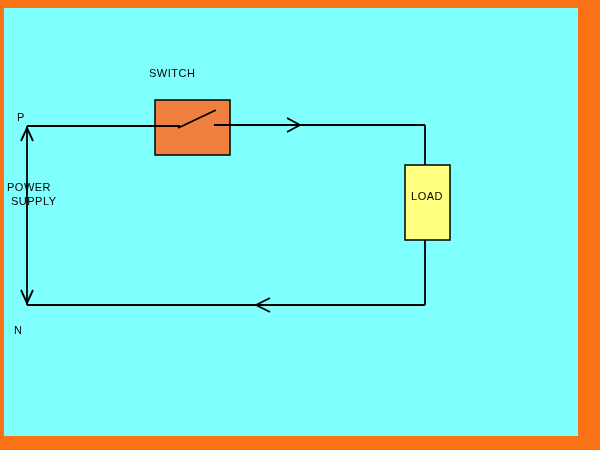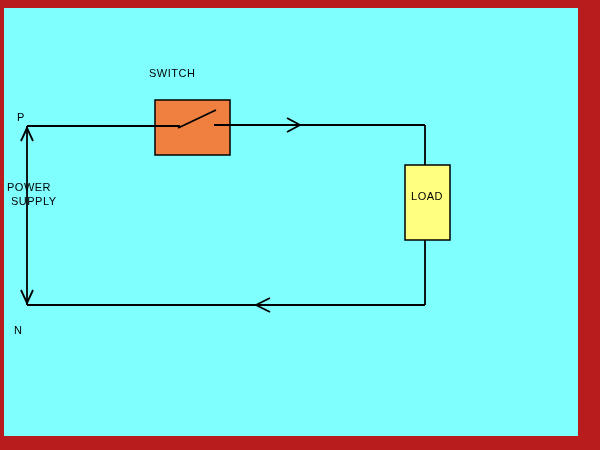--- a/index.html
+++ b/index.html
@@ -5,21 +5,21 @@
   html, body {
     margin: 0;
     padding: 0;
     background: #ffffff;
     font-family: "Liberation Sans", sans-serif;
   }
   .stage {
     position: relative;
     width: 600px;
     height: 450px;
-    background: #b91c1c;
+    background: #f97316;
     overflow: hidden;
   }
   svg text {
     font-family: "Liberation Sans", sans-serif;
     font-size: 11px;
     fill: #000000;
     letter-spacing: 0.5px;
   }
   .wire {
     stroke: #000000;

